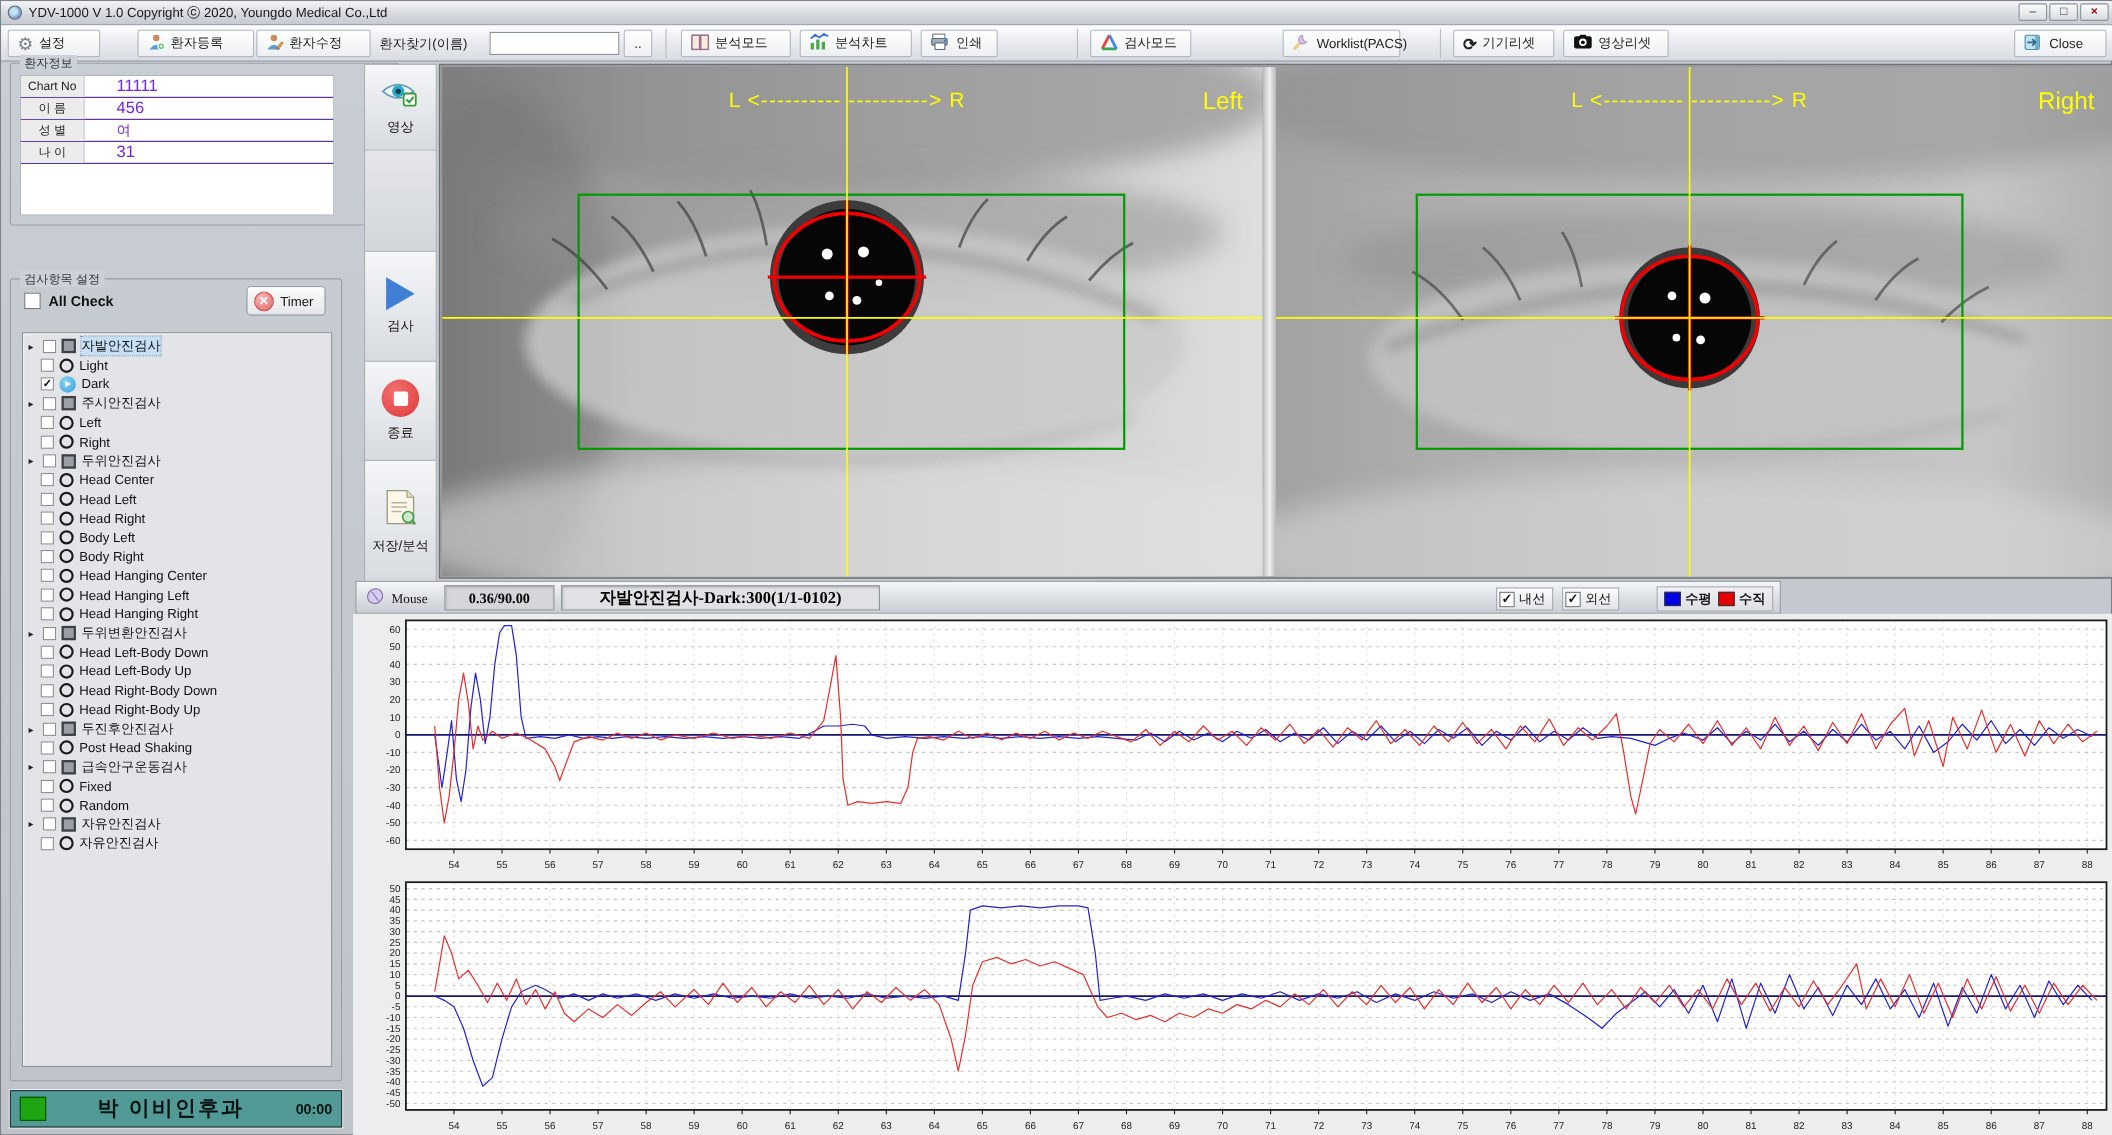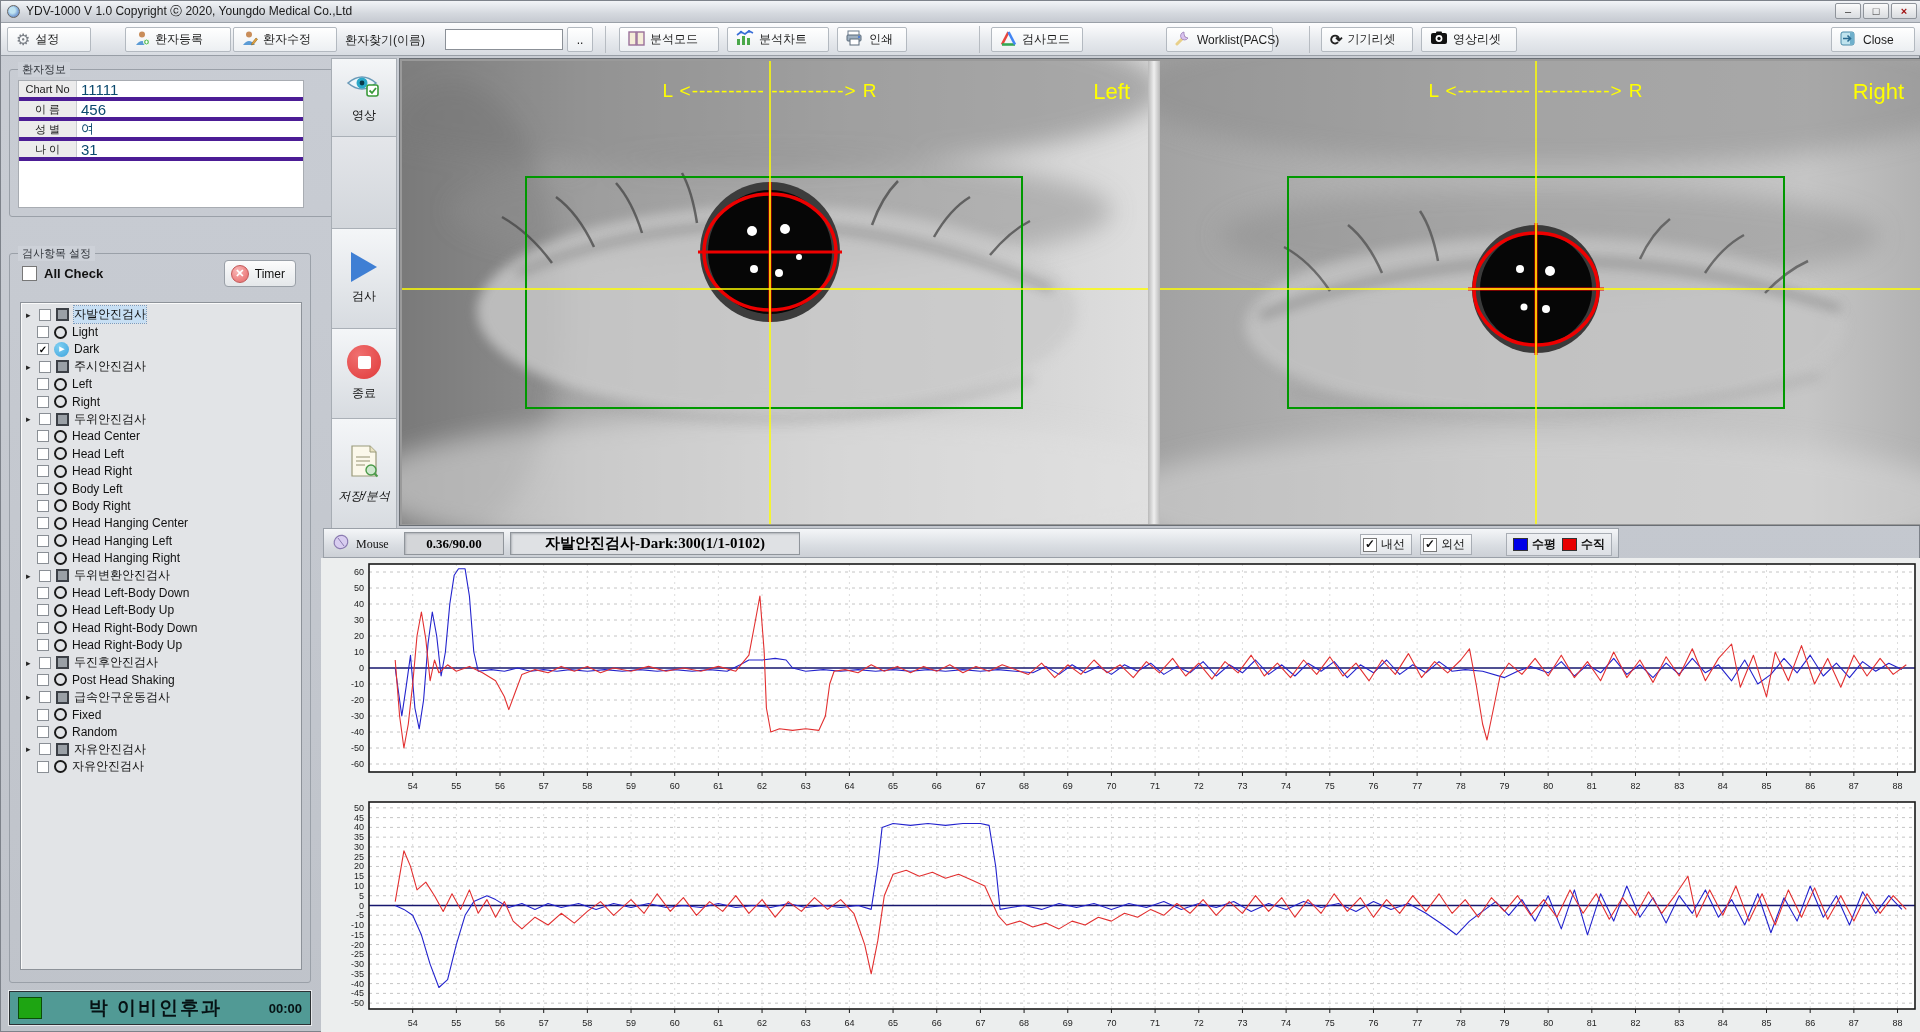--- a/index.html
+++ b/index.html
@@ -24,25 +24,25 @@
     padding:0 8px; border:1px solid #b3b9c0; border-radius:2px; background:linear-gradient(#ffffff,#eceff2);
     font-size:12px; color:#1c1c1c; white-space:nowrap; }
   .tb-label { position:absolute; top:9px; font-size:12px; color:#1c1c1c; white-space:nowrap; }
   #tb-search { position:absolute; left:444px; top:6px; width:118px; height:21px; border:1px solid #8b9097; background:#fff; font-size:12px; padding:0 4px; }
   .tb-sep { position:absolute; top:3px; width:1px; height:27px; background:#b7bcc2; }
   .ico { display:inline-block; }
 
   
   .groupbox { position:absolute; border:1px solid #9aa0a8; border-radius:3px; }
   .gb-legend { position:absolute; top:-8px; left:8px; background:linear-gradient(#cdd1d8,#cdd1d8); padding:0 4px; font-size:11px; color:#30343a; }
-  #patient-box { left:8px; top:68px; width:354px; height:148px; }
+  #patient-box { left:8px; top:56px; width:354px; height:148px; }
   #patient-table { position:absolute; left:8px; top:10px; width:286px; background:#fff; border:1px solid #a8acb2; height:128px; }
-  .p-row { display:flex; height:20px; border-bottom:4px solid #4c1d95; }
+  .p-row { display:flex; height:20px; border-bottom:1px solid #4c1d95;gap:25px; }
   .p-label { width:58px; background:#ececec; border-right:1px solid #c9ccd0; font-size:11px; color:#222; display:flex; align-items:center; justify-content:center; }
-  .p-value { flex:1; font-size:15px; color:#0c4a6e; padding-left:4px; display:flex; align-items:center; }
+  .p-value { flex:1; font-size:15px; color:#6d28d9; padding-left:4px; display:flex; align-items:center; }
 
   #test-box { left:8px; top:252px; width:302px; height:730px; }
   #allcheck-row { position:absolute; left:12px; top:12px; display:flex; align-items:center; gap:7px; }
   .cb { width:15px; height:15px; background:#fff; border:1px solid #777; display:inline-flex; align-items:center; justify-content:center; font-size:12px; font-weight:bold; color:#111; }
   #allcheck-label { font-size:13px; font-weight:bold; color:#111; }
   #timer-btn { position:absolute; right:14px; top:6px; height:27px; padding:0 10px 0 6px; display:flex; align-items:center; gap:6px;
     background:linear-gradient(#fcfcfc,#e4e7ea); border:1px solid #9aa0a8; border-radius:4px; font-size:12px; color:#111; }
   #timer-icon { width:18px; height:18px; border-radius:50%; background:radial-gradient(circle at 35% 30%, #f9b9b9, #ee8585 60%, #e06a6a); border:1px solid #c25858;
     color:#fff; font-size:11px; font-weight:bold; display:flex; align-items:center; justify-content:center; }
   #tree { position:absolute; left:10px; top:48px; width:282px; height:668px; background:#e2e4e7; border:1px solid #8d9299; box-shadow:inset 1px 1px 0 #fafafa; overflow:hidden; padding-top:3px; }
@@ -66,21 +66,21 @@
 
   
   #vstrip { position:absolute; left:330px; top:57px; width:66px; height:470px; background:linear-gradient(#e9ebee,#ccd0d6); border:1px solid #a7adb4; }
   .v-btn { width:100%; border-bottom:1px solid #aab0b7; display:flex; flex-direction:column; align-items:center; justify-content:center; gap:6px;
     background:linear-gradient(#f4f6f8,#d7dbe0); font-size:12px; color:#111; }
   .v-label { font-size:12px; color:#111; }
   #vb-video { height:78px; }
   #vb-spacer { height:92px; background:linear-gradient(#e4e6ea,#d2d6db); }
   #vb-test { height:100px; }
   #vb-stop { height:90px; }
-  #vb-save { height:112px;font-style:italic; }
+  #vb-save { height:112px; }
   .play-tri { width:0; height:0; border-left:26px solid #3f7fd4; border-top:15px solid transparent; border-bottom:15px solid transparent; }
   .stop-circ { width:34px; height:34px; border-radius:50%; background:radial-gradient(circle at 35% 30%, #f07070, #e03a3a); display:flex; align-items:center; justify-content:center; }
   .stop-sq { width:13px; height:13px; background:#fff; border-radius:2px; }
 
   
   #eye-area { position:absolute; left:398px; top:57px; width:1522px; height:468px; background:#9a9a9a; border:1px solid #6a6f75; }
   .eye-panel { position:absolute; top:2px; height:463px; }
   #eye-left { left:2px; width:746px; }
   #eye-divider { position:absolute; left:748px; top:2px; width:12px; height:463px; background:linear-gradient(90deg,#b9b9b9,#efefef 50%,#b9b9b9); }
   #eye-right { left:760px; width:760px; }

